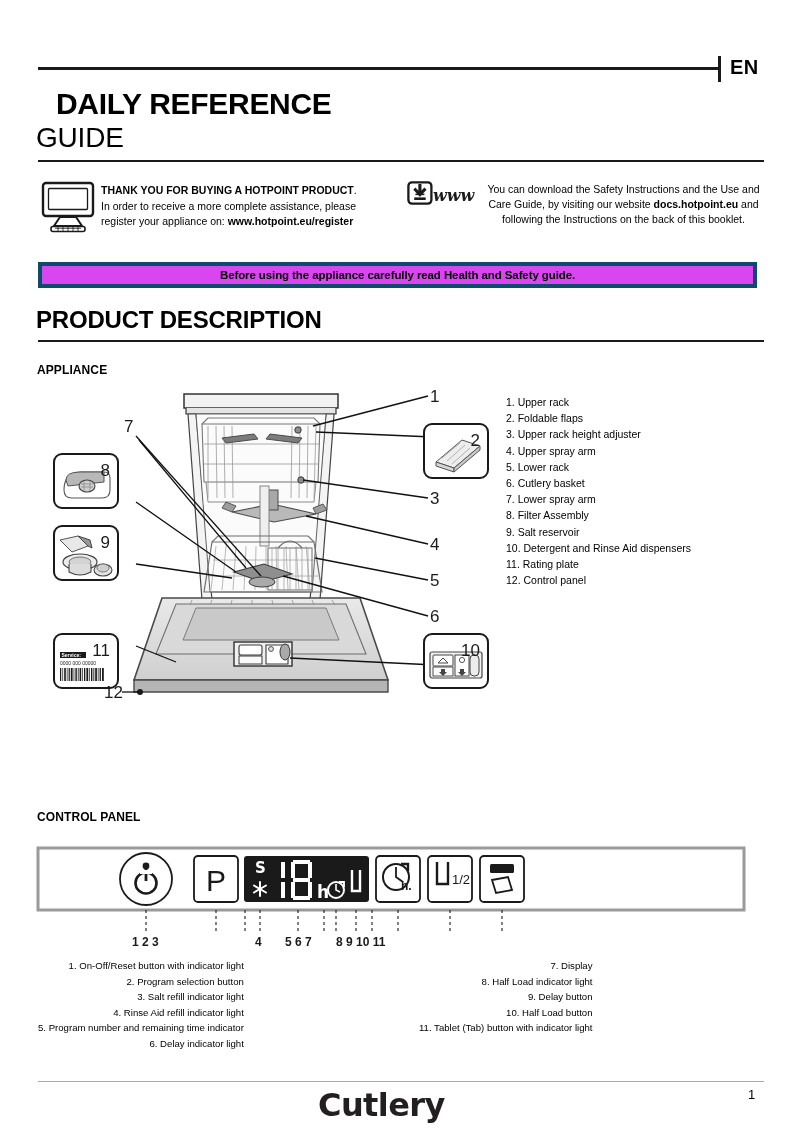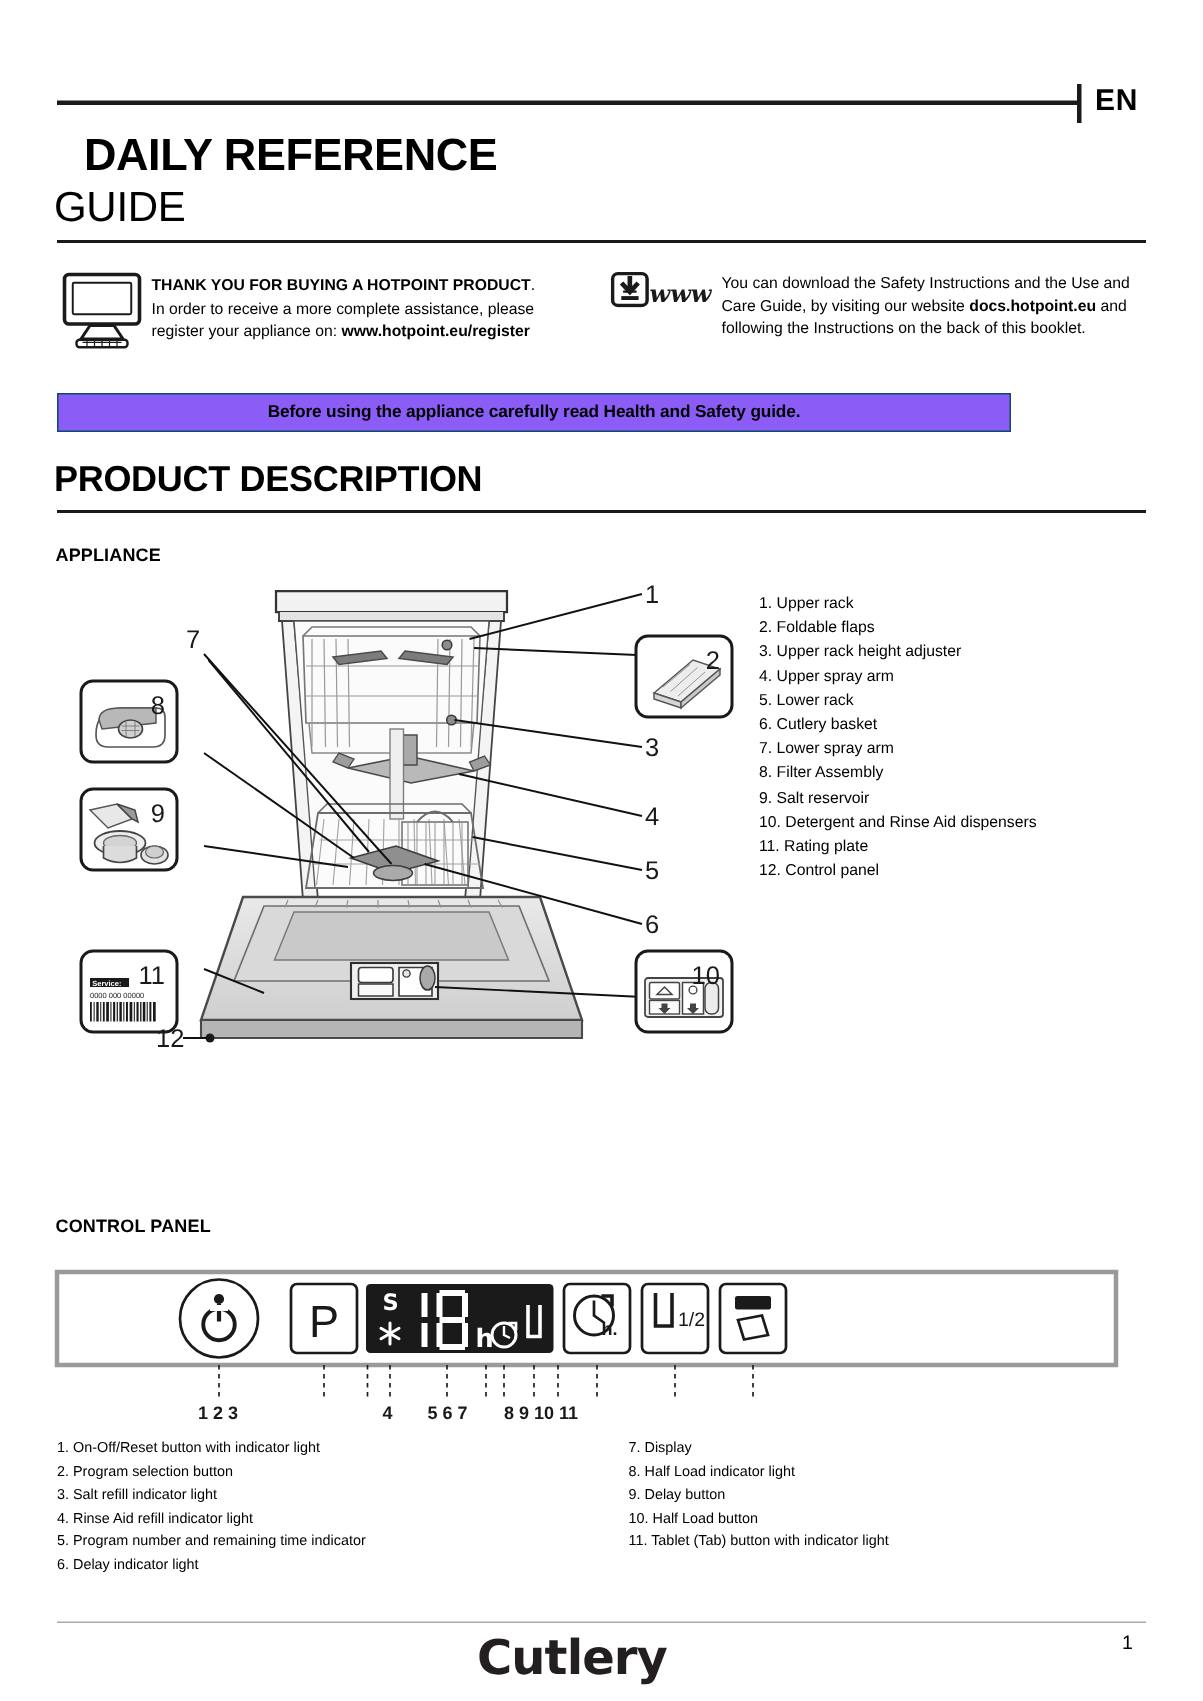--- a/index.html
+++ b/index.html
@@ -104,30 +104,31 @@
     position: absolute;
     left: 407px; top: 163px;
     width: 68px; height: 24px;
   }
   .www-text {
     position: absolute;
     left: 481px; top: 164px;
     width: 285px;
     font-size: 10.5px;
     line-height: 15.2px;
+    text-align: center;
   }
   .www-text b { font-weight: bold; }
 
   
   .banner {
     position: absolute;
     left: 38px; top: 244px;
-    width: 636px; height: 26px;
-    background: #8b5cf6;
-    border: 1px solid #0c4a6e;
+    width: 719px; height: 26px;
+    background: #d946ef;
+    border: 4px solid #0c4a6e;
     box-sizing: border-box;
     display: flex;
     align-items: center;
     justify-content: center;
   }
   .banner span {
     font-size: 11.5px;
     font-weight: bold;
     letter-spacing: -0.1px;
   }
@@ -184,21 +185,21 @@
     left: 38px; top: 940px;
     font-size: 9.6px;
     line-height: 15.5px;
   }
   .cp-legend-right {
     position: absolute;
     left: 419px; top: 940px;
     font-size: 9.6px;
     line-height: 15.5px;
   }
-  .cp-legend-left div, .cp-legend-right div { white-space: nowrap; }
+  .cp-legend-left div, .cp-legend-right div { white-space: nowrap; text-align: right; }
 
   
   .footer-rule {
     position: absolute;
     left: 38px; top: 1063px;
     width: 726px; height: 1px;
     background: #aaaaaa;
   }
   .brand {
     position: absolute;

